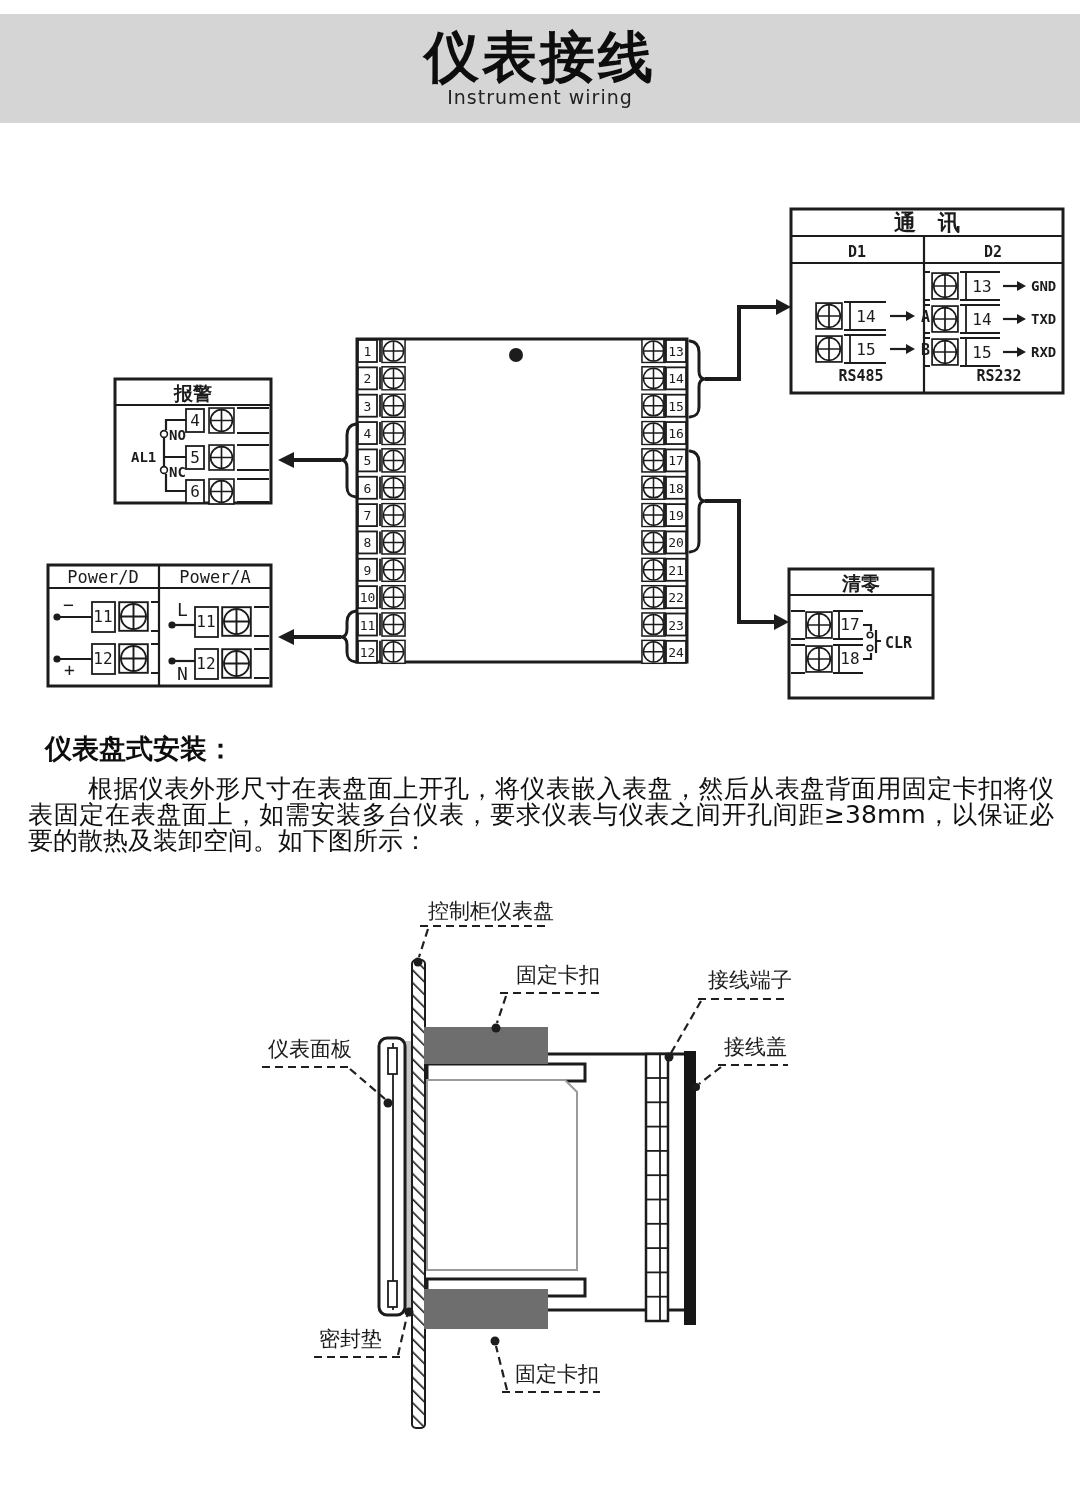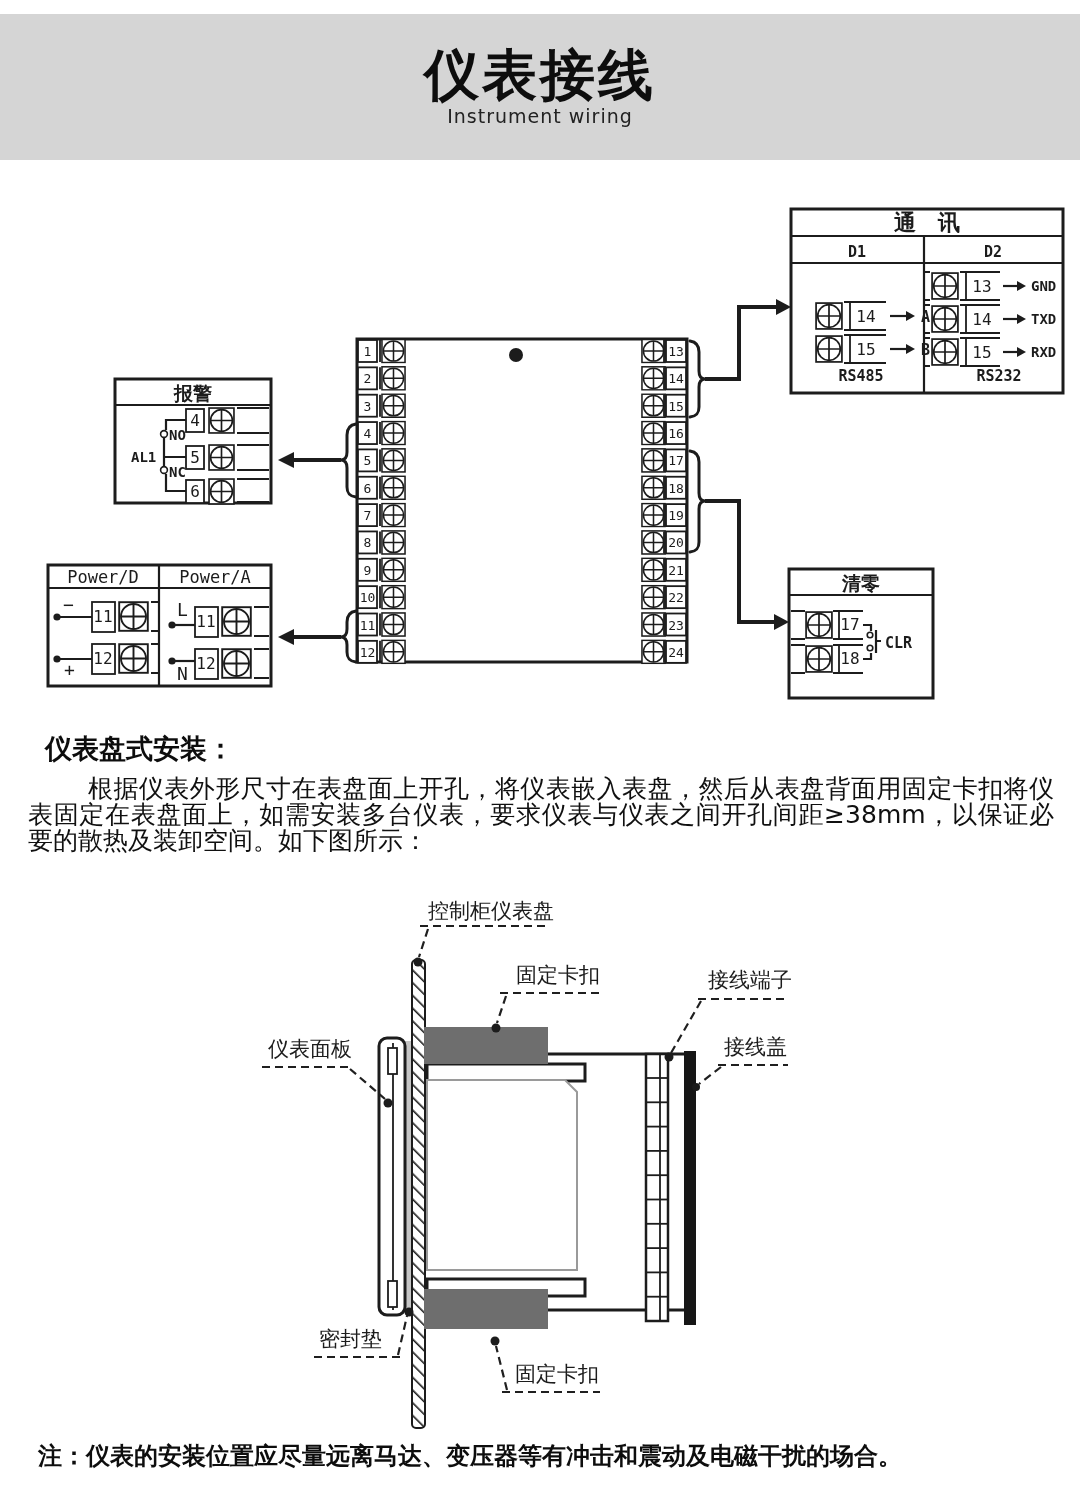--- a/index.html
+++ b/index.html
@@ -1,18 +1,18 @@
 <!DOCTYPE html>
 <html><head>
 <meta charset="utf-8">
 <style>
   html,body{margin:0;padding:0;background:#fff;}
   .page{position:relative;width:1080px;height:1505px;background:#fff;overflow:hidden;
         font-family:"DejaVu Sans", sans-serif;color:#111;}
-  .title-band{position:absolute;left:0;top:14px;width:1080px;height:146px;background:#d5d5d5;
+  .title-band{position:absolute;left:0;top:14px;width:1080px;height:109px;background:#d5d5d5;
               display:flex;flex-direction:column;align-items:center;justify-content:center;}
   .title-band h1{margin:0;font-size:55px;font-weight:bold;letter-spacing:3px;color:#0d0d0d;line-height:1.05;}
   .title-band .sub{margin:0;font-size:19px;color:#222;letter-spacing:1px;}
   .abs{position:absolute;}
   .sec-heading{position:absolute;left:45px;top:731px;font-size:27px;font-weight:bold;color:#0d0d0d;}
   .sec-para{position:absolute;left:28px;top:776px;width:1026px;font-size:25px;line-height:26px;
             color:#101010;text-indent:60px;text-align:justify;}
   .note{position:absolute;left:38px;top:1440px;width:1030px;font-size:24px;font-weight:bold;color:#0d0d0d;}
   
   svg text{font-family:"DejaVu Sans", sans-serif;fill:#1c1c1c;}
@@ -393,14 +393,13 @@
       <path class="dsh" d="M64,472 H150 M148,470 L157,431"></path>
       <circle class="fil" cx="159" cy="427" r="4.5"></circle>
     </g>
     <g>
       <text class="cjk21" x="265" y="496">固定卡扣</text>
       <path class="dsh" d="M252,507 H350 M257,505 L246,461"></path>
       <circle class="fil" cx="245" cy="456" r="4.5"></circle>
     </g>
   </svg>
 
-  <div class="note">注：仪表的安装位置应尽量远离马达、变压器等有冲击和震动及电磁干扰的场合。</div>
 </div>
 
 </body></html>

